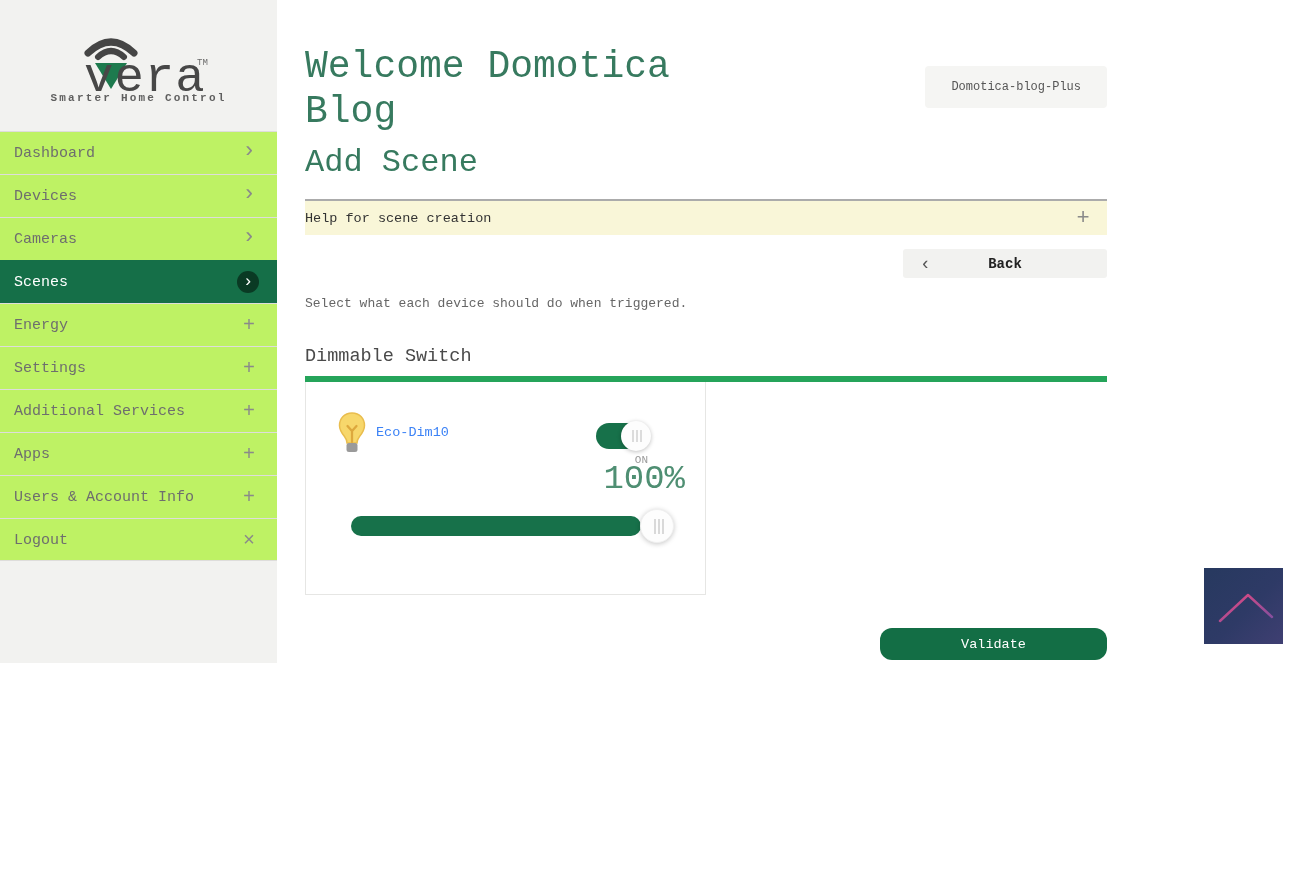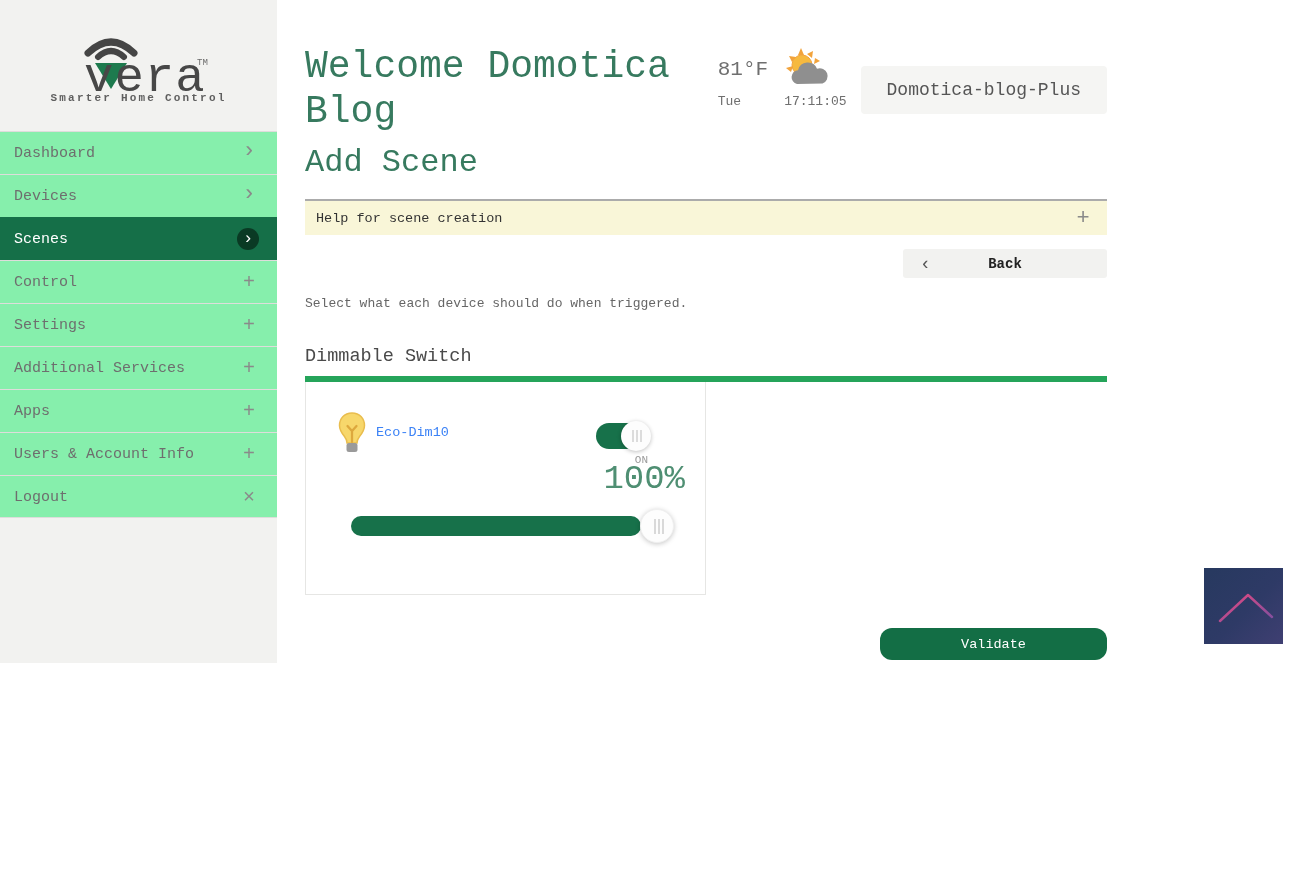--- a/index.html
+++ b/index.html
@@ -18,21 +18,21 @@
   }
   .logo-section { height:131px; display:flex; flex-direction:column; align-items:center; justify-content:center; }
   .logo-tagline {
     font-size:11px; letter-spacing:2.2px; color:#5f5f5f; font-weight:700; margin-top:-2px;
   }
   .menu { list-style:none; }
   .menu-item {
     position:relative; height:43px; line-height:43px;
     border-top:1px solid #dedddb;
     padding-left:14px; font-size:15px; color:#6e6e6e;
-    cursor:pointer; background:#86efac;
+    cursor:pointer; background:#bef264;
   }
   .menu-item:last-child { border-bottom:1px solid #dedddb; }
   .mi-icon {
     position:absolute; right:16px; top:0; height:43px; width:24px;
     display:flex; align-items:center; justify-content:center;
     color:#8a8a8a; font-size:18px;
   }
   .mi-icon.ic-chevron::before { content:"\203A"; font-size:22px; line-height:1; margin-top:-3px; }
   .mi-icon.ic-plus::before    { content:"+"; font-size:20px; font-weight:300; }
   .mi-icon.ic-close::before   { content:"\00D7"; font-size:20px; }
@@ -51,29 +51,29 @@
   .welcome-title {
     width:390px; font-size:38px; line-height:45px; font-weight:300; color:#377a5f;
   }
   .header-right { display:flex; align-items:flex-start; gap:14px; padding-top:4px; }
   .weather { display:grid; grid-template-columns:auto auto; column-gap:16px; row-gap:4px; align-items:center; }
   .temp { font-size:21px; color:#6f6f6f; font-weight:300; text-align:right; }
   .day, .time { font-size:13px; color:#6f6f6f; }
   .day { text-align:left; }
   .controller-box {
     margin-top:18px; background:#f5f5f3; border-radius:4px;
-    padding:14px 26px; font-size:18px; color:#555; cursor:pointer;
+    padding:14px 26px; font-size:12px; color:#555; cursor:pointer;
   }
 
   .page-title { font-size:32px; font-weight:300; color:#377a5f; margin-top:10px; }
 
   .help-bar {
     margin-top:18px; position:relative; height:36px;
     background:#f9f6d8; border-top:2px solid #ababab;
-    display:flex; align-items:center; padding-left:11px;
+    display:flex; align-items:center; padding-left:0;
     font-size:13.5px; color:#333; cursor:pointer;
   }
   .help-plus {
     position:absolute; right:14px; top:0; height:34px; width:20px;
     display:flex; align-items:center; justify-content:center;
     color:#8a8a8a; font-size:22px; font-weight:300; cursor:pointer;
   }
 
   .back-row { margin-top:14px; display:flex; justify-content:flex-end; }
   .back-button {
@@ -155,26 +155,30 @@
     </div>
     <ul class="menu">
       <li class="menu-item">
         <span>Dashboard</span>
         <span class="mi-icon ic-chevron"></span>
       </li>
       <li class="menu-item">
         <span>Devices</span>
         <span class="mi-icon ic-chevron"></span>
       </li>
+      <li class="menu-item">
+        <span>Cameras</span>
+        <span class="mi-icon ic-chevron"></span>
+      </li>
       <li class="menu-item active">
         <span>Scenes</span>
         <span class="mi-icon ic-chevron"></span>
       </li>
       <li class="menu-item">
-        <span>Control</span>
+        <span>Energy</span>
         <span class="mi-icon ic-plus"></span>
       </li>
       <li class="menu-item">
         <span>Settings</span>
         <span class="mi-icon ic-plus"></span>
       </li>
       <li class="menu-item">
         <span>Additional Services</span>
         <span class="mi-icon ic-plus"></span>
       </li>
@@ -192,37 +196,20 @@
       </li>
     </ul>
   </aside>
 
   <main class="main">
     <div class="content">
 
       <div class="welcome-row">
         <h1 class="welcome-title">Welcome Domotica Blog</h1>
         <div class="header-right">
-          <div class="weather">
-            <div class="temp">81°F</div>
-            <svg width="48" height="42" viewBox="0 0 48 42">
-              <g fill="#f2a33c">
-                <polygon points="17,0 20,7 14,7"></polygon>
-                <polygon points="29,3 28,10 23,6"></polygon>
-                <polygon points="5,8 12,9 8,14"></polygon>
-                <polygon points="36,13 30,16 31,10"></polygon>
-                <polygon points="2,20 9,18 7,24"></polygon>
-                <polygon points="8,30 10,23 14,28"></polygon>
-              </g>
-              <circle cx="18" cy="17" r="10" fill="#f6b93f" stroke="#f2a33c" stroke-width="1"></circle>
-              <path d="M13 36 a7 7 0 0 1 1-13.8 a10 10 0 0 1 19-1.5 a7.5 7.5 0 0 1 5.5 14.8 z" fill="#8f8f8f"></path>
-            </svg>
-            <div class="day">Tue</div>
-            <div class="time">17:11:05</div>
-          </div>
           <div class="controller-box">Domotica-blog-Plus</div>
         </div>
       </div>
 
       <h2 class="page-title">Add Scene</h2>
 
       <div class="help-bar">
         <span>Help for scene creation</span>
         <span class="help-plus">+</span>
       </div>

